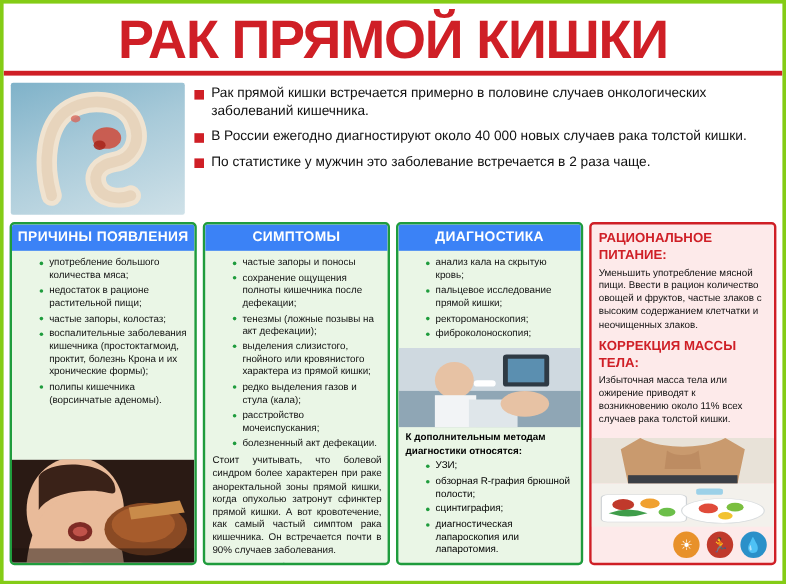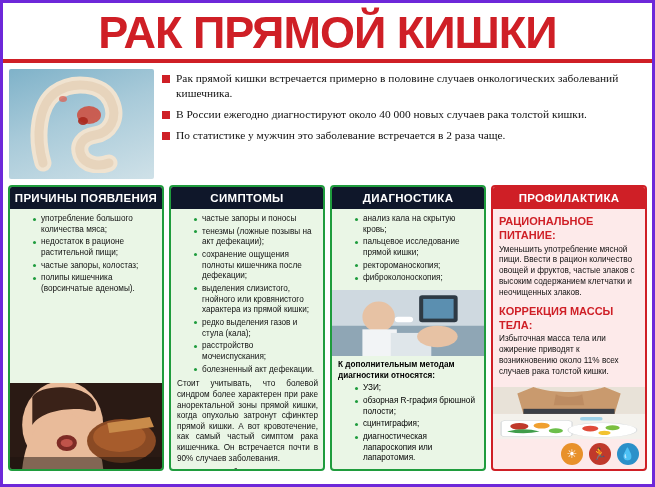--- a/index.html
+++ b/index.html
@@ -6,21 +6,21 @@
   body{
     width:655px;height:487px;
     background:#ffffff;
     font-family:"Liberation Sans", sans-serif;
     overflow:hidden;
   }
   .poster{
     position:relative;
     width:655px;height:487px;
     box-sizing:border-box;
-    border:3px solid #6d28d9;
+    border:3px solid #84cc16;
     background:#ffffff;
     overflow:hidden;
   }
   
   .title{
     text-align:center;
     font-size:45px;
     font-weight:bold;
     color:#cf1f26;
     letter-spacing:-1px;
@@ -49,42 +49,42 @@
     position:absolute;left:16px;top:6px;width:110px;height:98px;
   }
   .intro-text{flex:1;padding-top:2px;}
   .bullet-row{
     display:flex;align-items:flex-start;gap:6px;margin-bottom:6px;
   }
   .sq{
     width:8px;height:8px;background:#cf1f26;flex:0 0 8px;margin-top:4px;
   }
   .bullet-row p{
-    margin:0;font-size:11.4px;line-height:1.32;color:#111;font-family:Liberation Serif, serif;
+    margin:0;font-size:11.4px;line-height:1.32;color:#111;
   }
   
   .cols{
     display:flex;
     gap:5px;
     padding:2px 5px 5px 5px;
     height:293px;
     box-sizing:border-box;
   }
   .col{
     flex:1 1 0;
     border:2px solid #1f9c3d;
     border-radius:4px;
     background:#eaf6e6;
     display:flex;flex-direction:column;
     overflow:hidden;
     position:relative;
   }
   .col.red{border-color:#cf1f26;background:#fdeaea;}
   .col-head{
-    background:#0f172a;color:#fff;
+    background:#3b82f6;color:#fff;
     font-size:11.5px;font-weight:bold;
     text-align:center;
     padding:5px 2px 5px 2px;
     letter-spacing:.3px;
   }
   .col.red .col-head{background:#cf1f26;}
   .col-body{
     padding:5px 5px 4px 6px;
     font-size:8.2px;line-height:1.3;color:#111;
     flex:0 0 auto;
@@ -161,20 +161,21 @@
 
   <div class="cols">
 
     <div class="col">
       <div class="col-head">ПРИЧИНЫ ПОЯВЛЕНИЯ</div>
       <div class="col-body">
         <ul class="dots">
           <li>употребление большого количества мяса;</li>
           <li>недостаток в рационе растительной пищи;</li>
           <li>частые запоры, колостаз;</li>
+          <li>воспалительные заболевания кишечника (простоктагмоид, проктит, болезнь Крона и их хронические формы);</li>
           <li>полипы кишечника (ворсинчатые аденомы).</li>
         </ul>
       </div>
       <div class="spacer"></div>
       <svg class="photo" viewBox="0 0 150 86" preserveAspectRatio="none">
         <rect width="150" height="86" fill="#2a1a14"></rect>
         <ellipse cx="52" cy="42" rx="40" ry="44" fill="#e9bb9a"></ellipse>
         <path d="M12 86 C16 48 34 30 52 30 C70 30 88 48 92 86 Z" fill="#e9bb9a"></path>
         <path d="M22 14 C30 0 76 0 84 20 C88 34 80 26 66 26 C48 26 30 30 22 42 Z" fill="#3a2218"></path>
         <ellipse cx="56" cy="60" rx="10" ry="8" fill="#7e2b25"></ellipse>
@@ -184,22 +185,22 @@
         <path d="M96 40 L138 34 L142 44 L98 50 Z" fill="#c98b4a"></path>
         <rect x="0" y="74" width="150" height="12" fill="#1c120d" opacity=".5"></rect>
       </svg>
     </div>
 
     <div class="col">
       <div class="col-head">СИМПТОМЫ</div>
       <div class="col-body">
         <ul class="dots">
           <li>частые запоры и поносы</li>
+          <li>сохранение ощущения полноты кишечника после дефекации;</li>
           <li>тенезмы (ложные позывы на акт дефекации);</li>
-          <li>сохранение ощущения полноты кишечника после дефекации;</li>
           <li>выделения слизистого, гнойного или кровянистого характера из прямой кишки;</li>
           <li>редко выделения газов и стула (кала);</li>
           <li>расстройство мочеиспускания;</li>
           <li>болезненный акт дефекации.</li>
         </ul>
         <p class="para">Стоит учитывать, что болевой синдром более характерен при раке аноректальной зоны прямой кишки, когда опухолью затронут сфинктер прямой кишки. А вот кровотечение, как самый частый симптом рака кишечника. Он встречается почти в 90% случаев заболевания.</p>
         <p class="para">Также для больных характерна общая симптоматика онкологических заболеваний: слабость, общее недомогание, быстрая утомляемость, снижение аппетита, потеря в весе, бледность кожных покровов.</p>
       </div>
     </div>
 
@@ -229,21 +230,20 @@
         <ul class="dots">
           <li>УЗИ;</li>
           <li>обзорная R-графия брюшной полости;</li>
           <li>сцинтиграфия;</li>
           <li>диагностическая лапароскопия или лапаротомия.</li>
         </ul>
       </div>
     </div>
 
     <div class="col red">
-      <div class="col-head">ПРОФИЛАКТИКА</div>
       <div class="col-body">
         <p class="sub-red">РАЦИОНАЛЬНОЕ ПИТАНИЕ:</p>
         <p class="body-text">Уменьшить употребление мясной пищи. Ввести в рацион количество овощей и фруктов, частые злаков с высоким содержанием клетчатки и неочищенных злаков.</p>
         <p class="sub-red">КОРРЕКЦИЯ МАССЫ ТЕЛА:</p>
         <p class="body-text">Избыточная масса тела или ожирение приводят к возникновению около 11% всех случаев рака толстой кишки.</p>
       </div>
       <svg class="photo photo-mid" viewBox="0 0 150 74" preserveAspectRatio="none">
         <rect width="150" height="74" fill="#e8e2d8"></rect>
         <path d="M40 0 C40 0 52 14 75 14 C98 14 110 0 110 0 L126 18 L120 74 L30 74 L24 18 Z" fill="#c99a6e"></path>
         <path d="M62 20 C68 30 82 30 88 20 L90 50 L60 50 Z" fill="#b5835a" opacity=".6"></path>

